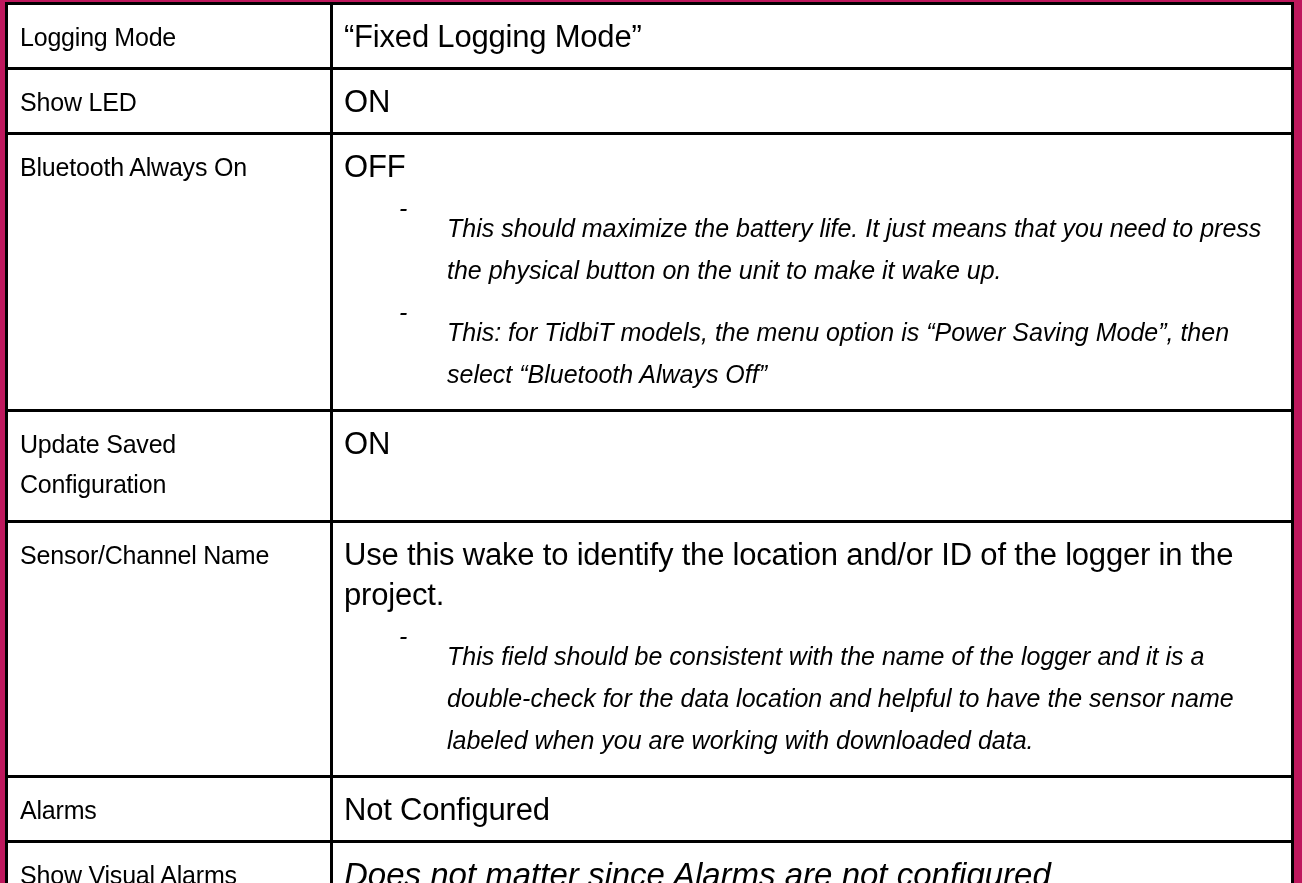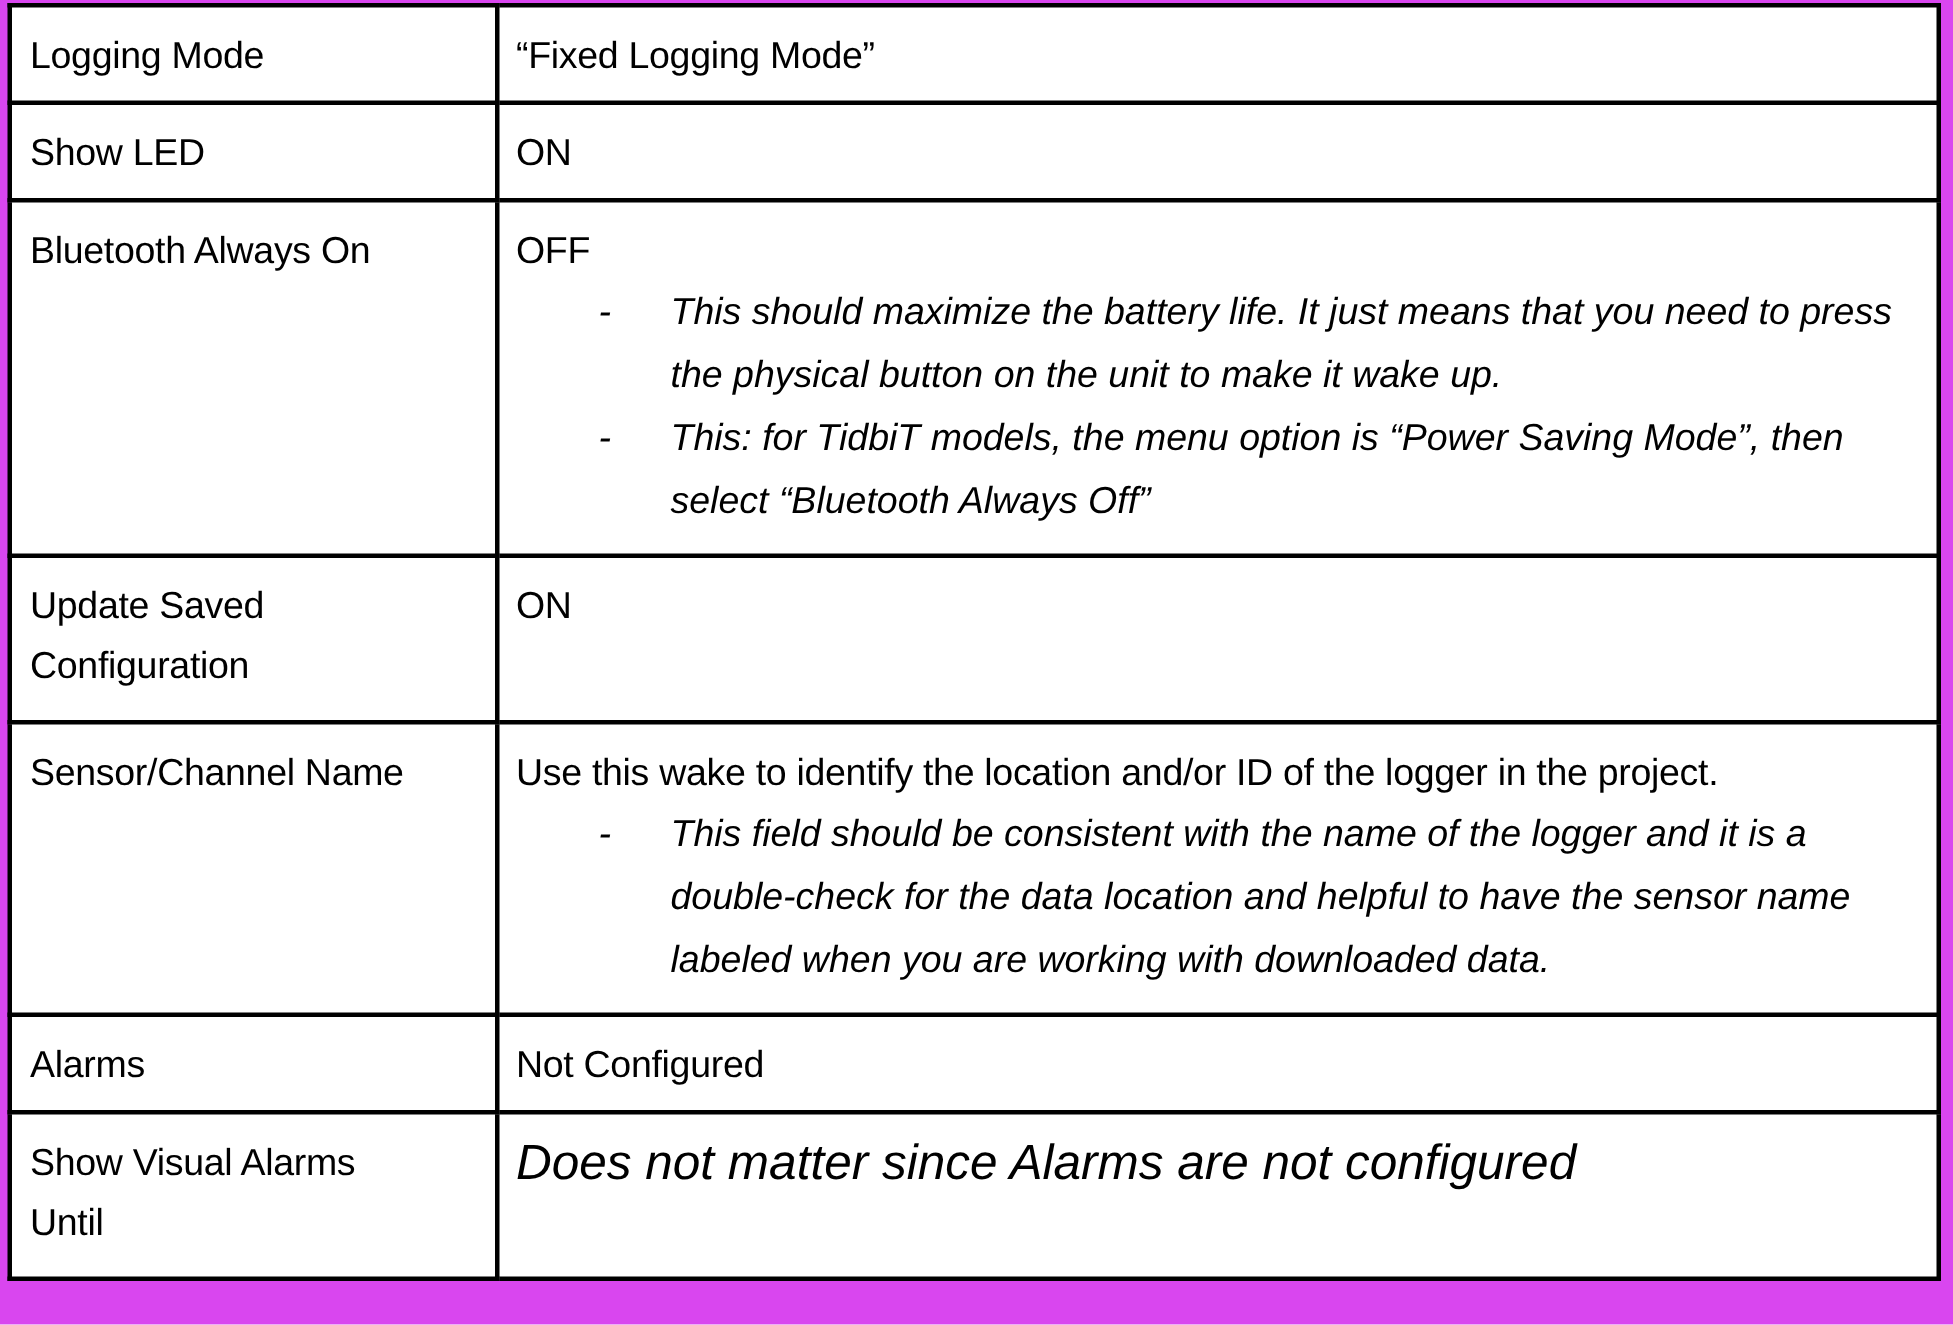--- a/index.html
+++ b/index.html
@@ -11,21 +11,21 @@
     width: 1302px;
     height: 883px;
     font-family: "Liberation Sans", sans-serif;
     color: #000000;
     overflow: hidden;
   }
   .page {
     position: relative;
     width: 1302px;
     height: 883px;
-    background: #d946ef;
+    background: #be185d;
   }
   .settings-table {
     position: absolute;
     left: 5px;
     top: 2px;
     width: 1289px;
     border-collapse: collapse;
     table-layout: fixed;
   }
   .settings-table td {
@@ -41,21 +41,21 @@
   td.value-cell {
     padding: 12px 0 10px 11px;
   }
   .label-text {
     font-size: 25px;
     line-height: 40px;
     letter-spacing: -0.2px;
     white-space: pre-line;
   }
   .value-text {
-    font-size: 25px;
+    font-size: 31px;
     line-height: 40px;
     letter-spacing: -0.2px;
   }
   ul.bullet-list {
     list-style: none;
     margin: 0;
     padding: 0;
   }
   ul.bullet-list li {
     display: flex;
@@ -70,20 +70,21 @@
     font-size: 25px;
     line-height: 42px;
     font-style: italic;
   }
   .bullet-body {
     flex: 1 1 auto;
     font-size: 25px;
     line-height: 42px;
     font-style: italic;
     padding-right: 16px;
+    margin-top: 20px;
   }
   .italic-note {
     font-style: italic;
     font-size: 33px;
     line-height: 40px;
   }
   .row-bluetooth .value-cell { padding-top: 12px; padding-bottom: 14px; }
   .row-sensor .value-cell { padding-top: 12px; padding-bottom: 14px; }
   .row-config .label-cell,
   .row-visual .label-cell { padding-top: 12px; }

